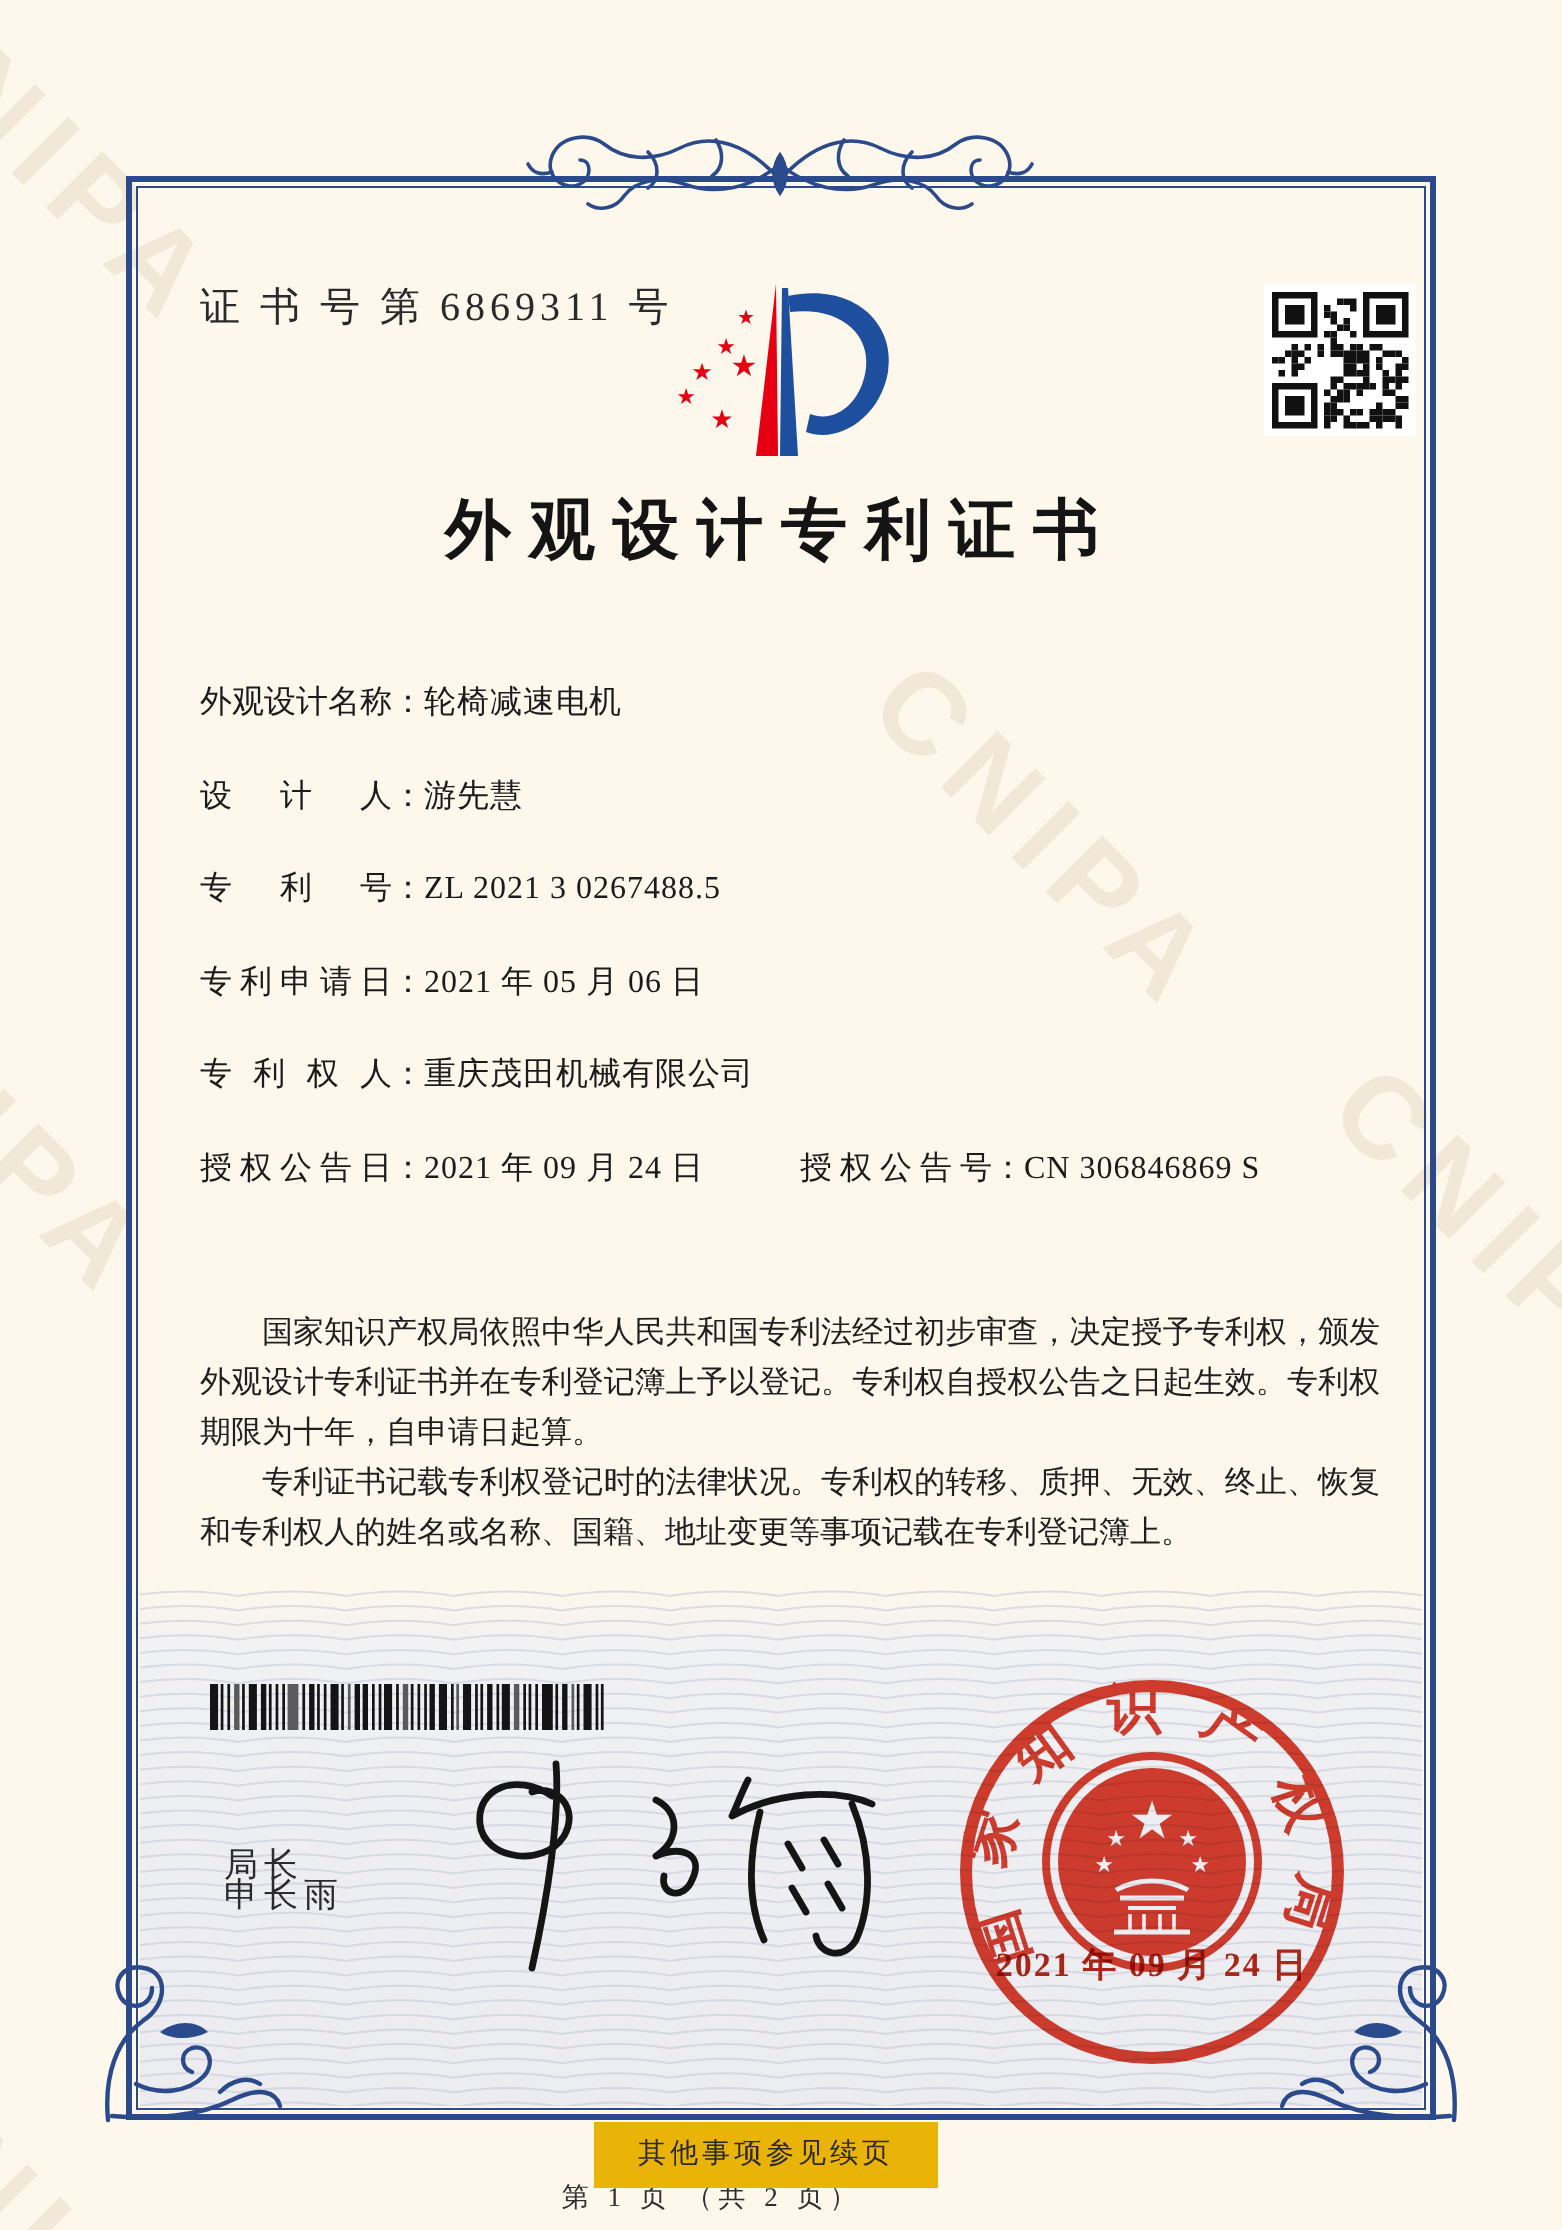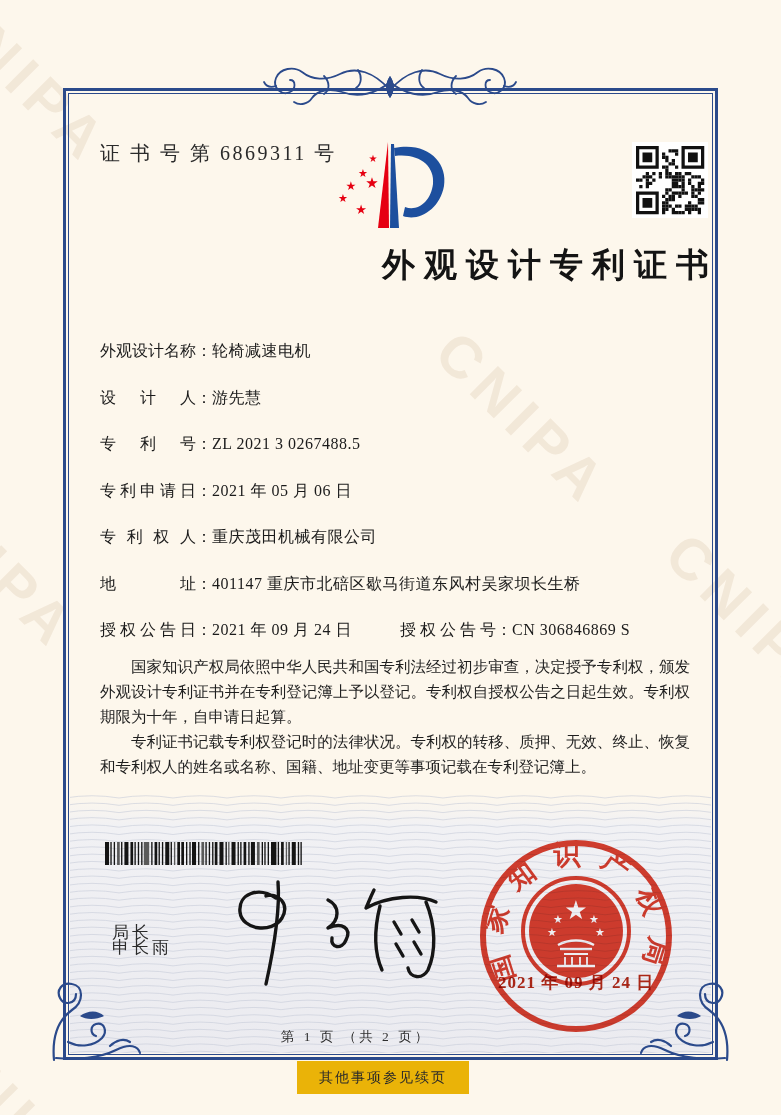--- a/index.html
+++ b/index.html
@@ -26,21 +26,21 @@
     background:linear-gradient(180deg,rgba(243,243,246,0) 0%,#f1f1f4 12%,#ebebf0 100%);
   }
   .waveband svg{display:block;width:100%;height:100%;}
   .abs{position:absolute;}
   .cert-no{
     left:100px;top:140px;font-size:20px;letter-spacing:2.5px;color:#2a2a2a;z-index:2;
   }
   .logo{left:315px;top:128px;z-index:2;}
   .qr{left:632px;top:142px;z-index:2;background:#fff;}
   .title{
-    left:63px;top:243px;width:655px;text-align:right;z-index:2;
+    left:63px;top:243px;width:655px;text-align:center;z-index:2;
     font-size:33px;font-weight:700;letter-spacing:9px;color:#141414;
   }
   .fields{left:100px;top:341px;width:592px;z-index:2;}
   .frow{position:relative;height:16px;margin-bottom:30.5px;font-size:16px;white-space:nowrap;}
   .flabel{
     display:inline-block;width:96px;vertical-align:bottom;
     text-align:justify;text-align-last:justify;text-justify:inter-character;
   }
   .fcolon{display:inline-block;}
   .fvalue{display:inline-block;letter-spacing:0.5px;}
@@ -54,21 +54,21 @@
   .sig-name{left:112px;top:936px;z-index:3;font-family:"Liberation Sans","DejaVu Sans",sans-serif;
     font-size:17px;color:#2b2b2b;letter-spacing:3px;}
   .signature{left:228px;top:878px;z-index:4;}
   .seal{left:470px;top:835px;z-index:5;mix-blend-mode:multiply;opacity:.93;}
   .seal-date{
     left:468px;top:971px;width:216px;text-align:center;z-index:6;
     font-size:17px;font-weight:700;letter-spacing:1px;color:#b72a18;
     mix-blend-mode:multiply;white-space:nowrap;
   }
   .page-info{
-    left:63px;top:1028px;width:586px;text-align:center;z-index:2;
+    left:63px;top:1090px;width:586px;text-align:center;z-index:2;
     font-size:13.5px;letter-spacing:3px;color:#2f2f2f;
   }
   .cont-box{
     left:297px;top:1061px;width:172px;height:33px;background:#eab308;z-index:2;
     text-align:center;line-height:33px;font-size:14px;letter-spacing:2px;color:#2a2a2a;
   }
   .orn-top{left:262px;top:56px;z-index:3;}
   .orn-bl{left:50px;top:980px;z-index:3;}
   .orn-br{left:639px;top:980px;z-index:3;transform:scaleX(-1);}
 </style>
@@ -317,23 +317,20 @@
   <div class="frow">
     <span class="flabel">专利号</span><span class="fcolon">：</span><span class="fvalue">ZL 2021 3 0267488.5</span>
   </div>
   <div class="frow">
     <span class="flabel">专利申请日</span><span class="fcolon">：</span><span class="fvalue">2021 年 05 月 06 日</span>
   </div>
   <div class="frow">
     <span class="flabel">专利权人</span><span class="fcolon">：</span><span class="fvalue">重庆茂田机械有限公司</span>
   </div>
   <div class="frow">
-    <span class="flabel">地址</span><span class="fcolon">：</span><span class="fvalue">401147 重庆市北碚区歇马街道东风村吴家坝长生桥</span>
-  </div>
-  <div class="frow">
     <span><span class="flabel">授权公告日</span><span class="fcolon">：</span><span class="fvalue">2021 年 09 月 24 日</span></span>
     <span class="grant2"><span class="flabel">授权公告号</span><span class="fcolon">：</span><span class="fvalue">CN 306846869 S</span></span>
   </div>
 </div>
 
 <div class="abs paras">
   <p>国家知识产权局依照中华人民共和国专利法经过初步审查，决定授予专利权，颁发外观设计专利证书并在专利登记簿上予以登记。专利权自授权公告之日起生效。专利权期限为十年，自申请日起算。</p>
   <p>专利证书记载专利权登记时的法律状况。专利权的转移、质押、无效、终止、恢复和专利权人的姓名或名称、国籍、地址变更等事项记载在专利登记簿上。</p>
 </div>
 

